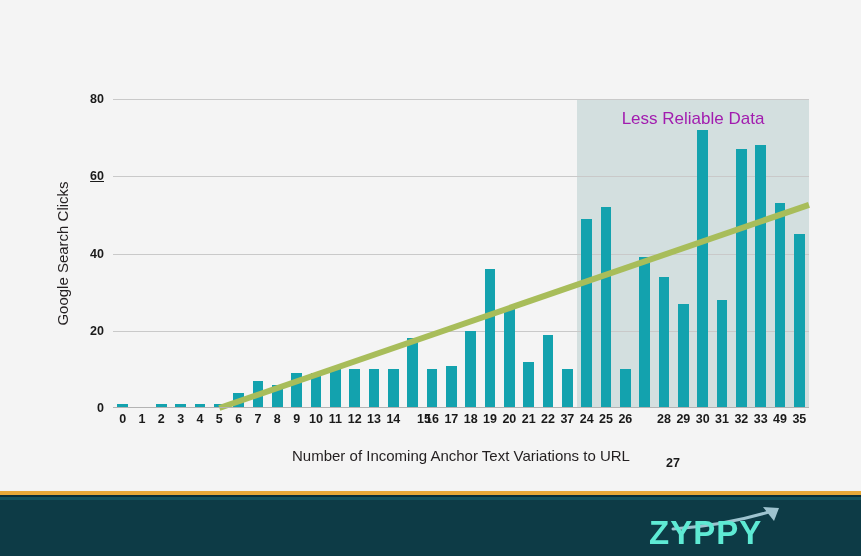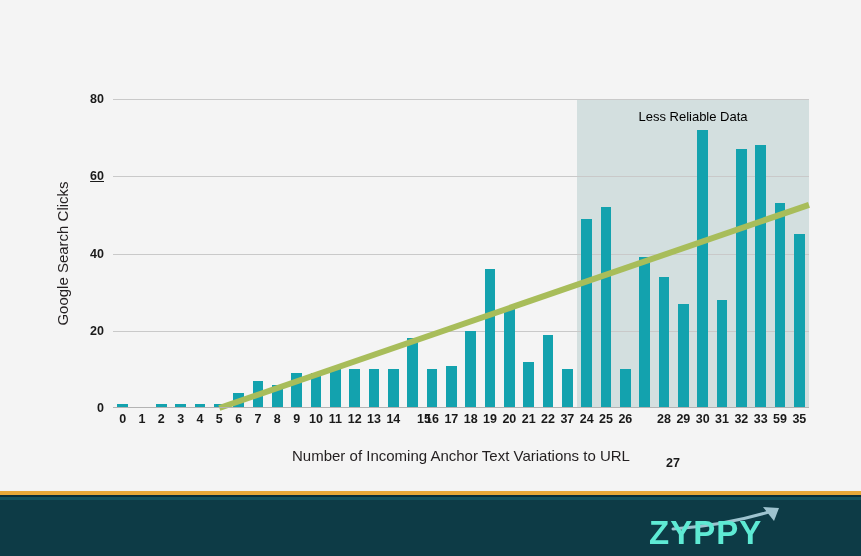--- a/index.html
+++ b/index.html
@@ -59,22 +59,22 @@
     position: absolute;
     top: 0;
     height: 100%;
     background: #d3dfdf;
   }
   #shaded-label {
     position: absolute;
     top: 10px;
     width: 100%;
     text-align: center;
-    font-size: 13px;
-    color: #000000;
+    font-size: 17px;
+    color: #a21caf;
     white-space: nowrap;
   }
 
   
   .y-tick-label {
     position: absolute;
     right: 100%;
     margin-right: 9px;
     transform: translateY(-50%);
     font-size: 12.5px;
@@ -305,21 +305,21 @@
       <div class="x-tick-label" style="left: 473.667px;">24</div>
       <div class="x-tick-label" style="left: 493px;">25</div>
       <div class="x-tick-label" style="left: 512.333px;">26</div>
       <div class="x-tick-label" style="left: 560px; margin-top: 44px;">27</div>
       <div class="x-tick-label" style="left: 551px;">28</div>
       <div class="x-tick-label" style="left: 570.333px; text-align: center;">29</div>
       <div class="x-tick-label" style="left: 589.667px;">30</div>
       <div class="x-tick-label" style="left: 609px;">31</div>
       <div class="x-tick-label" style="left: 628.333px;">32</div>
       <div class="x-tick-label" style="left: 647.667px;">33</div>
-      <div class="x-tick-label" style="left: 667px;">59</div>
+      <div class="x-tick-label" style="left: 667px;">49</div>
       <div class="x-tick-label" style="left: 686.333px;">35</div>
     </div>
   <div id="x-axis-title">Number of Incoming Anchor Text Variations to URL</div>
 
   <div id="footer" style="background: rgb(13, 59, 70);">
     <div id="footer-stripe-gold" style="background: rgb(232, 168, 56);"></div>
     <div id="footer-stripe-dark"></div>
     <div id="footer-stripe-teal"></div>
     <div id="logo">
       <svg id="logo-swoosh" viewBox="0 0 140 26">

